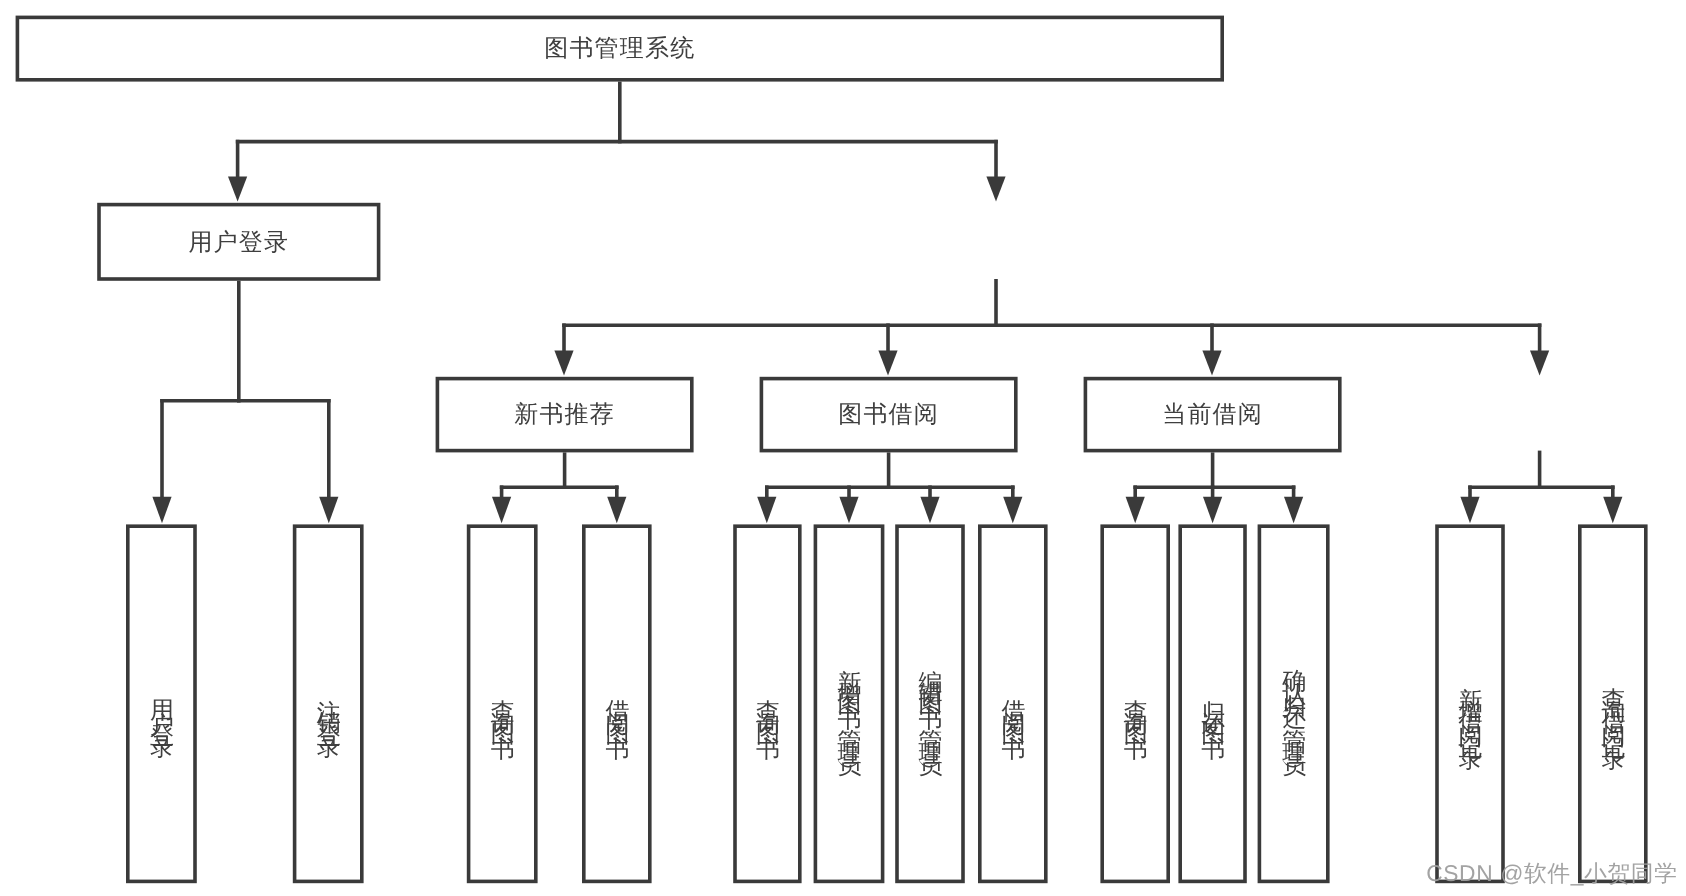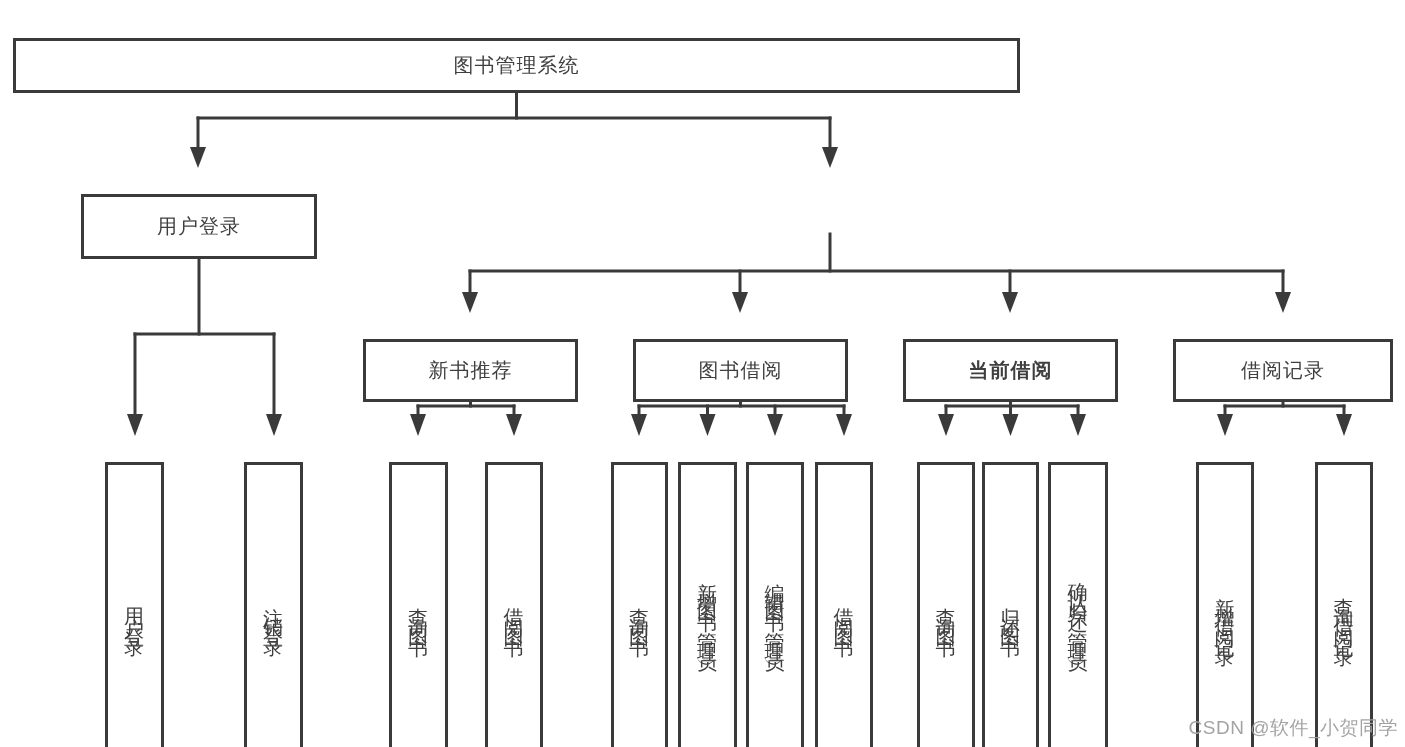--- a/index.html
+++ b/index.html
@@ -16,21 +16,20 @@
     position: absolute;
     box-sizing: border-box;
     background: #ffffff;
     border: 3px solid #3a3a3a;
     color: #3f3f3f;
     display: flex;
     align-items: center;
     justify-content: center;
     font-size: 20px;
     letter-spacing: 1px;
-    margin-top: 25px;
   }
   .vbox {
     writing-mode: vertical-rl;
     text-orientation: mixed;
     letter-spacing: 10px;
     line-height: 1;
     letter-spacing: 10px;
   }
   #watermark {
     position: absolute;
@@ -111,22 +110,21 @@
       <polygon points="1344,436 1336,414 1352,414" stroke="none"></polygon>
     </g>
   </svg>
 
   <div class="node" style="left:13px; top:13px; width:1007px; height:55px;">图书管理系统</div>
 
   <div class="node" style="left:81px; top:169px; width:236px; height:65px;">用户登录</div>
 
   <div class="node" style="left:363px; top:314px; width:215px; height:63px;">新书推荐</div>
   <div class="node" style="left:633px; top:314px; width:215px; height:63px;">图书借阅</div>
-  <div class="node" style="left:903px; top:314px; width:215px; height:63px;font-weight:bold;">当前借阅</div>
-  <div class="node" style="left:1173px; top:314px; width:220px; height:63px;">借阅记录</div>
+  <div class="node" style="left:903px; top:314px; width:215px; height:63px;">当前借阅</div>
 
   <div class="node vbox" style="left:105px; top:437px; width:59px; height:299px;">用户登录</div>
   <div class="node vbox" style="left:244px; top:437px; width:59px; height:299px;">注销登录</div>
 
   <div class="node vbox" style="left:389px; top:437px; width:59px; height:299px;">查询图书</div>
   <div class="node vbox" style="left:485px; top:437px; width:58px; height:299px;">借阅图书</div>
 
   <div class="node vbox" style="left:611px; top:437px; width:57px; height:299px;">查询图书</div>
   <div class="node vbox" style="left:678px; top:437px; width:59px; height:299px;">新增图书（管理员）</div>
   <div class="node vbox" style="left:746px; top:437px; width:58px; height:299px;">编辑图书（管理员）</div>

